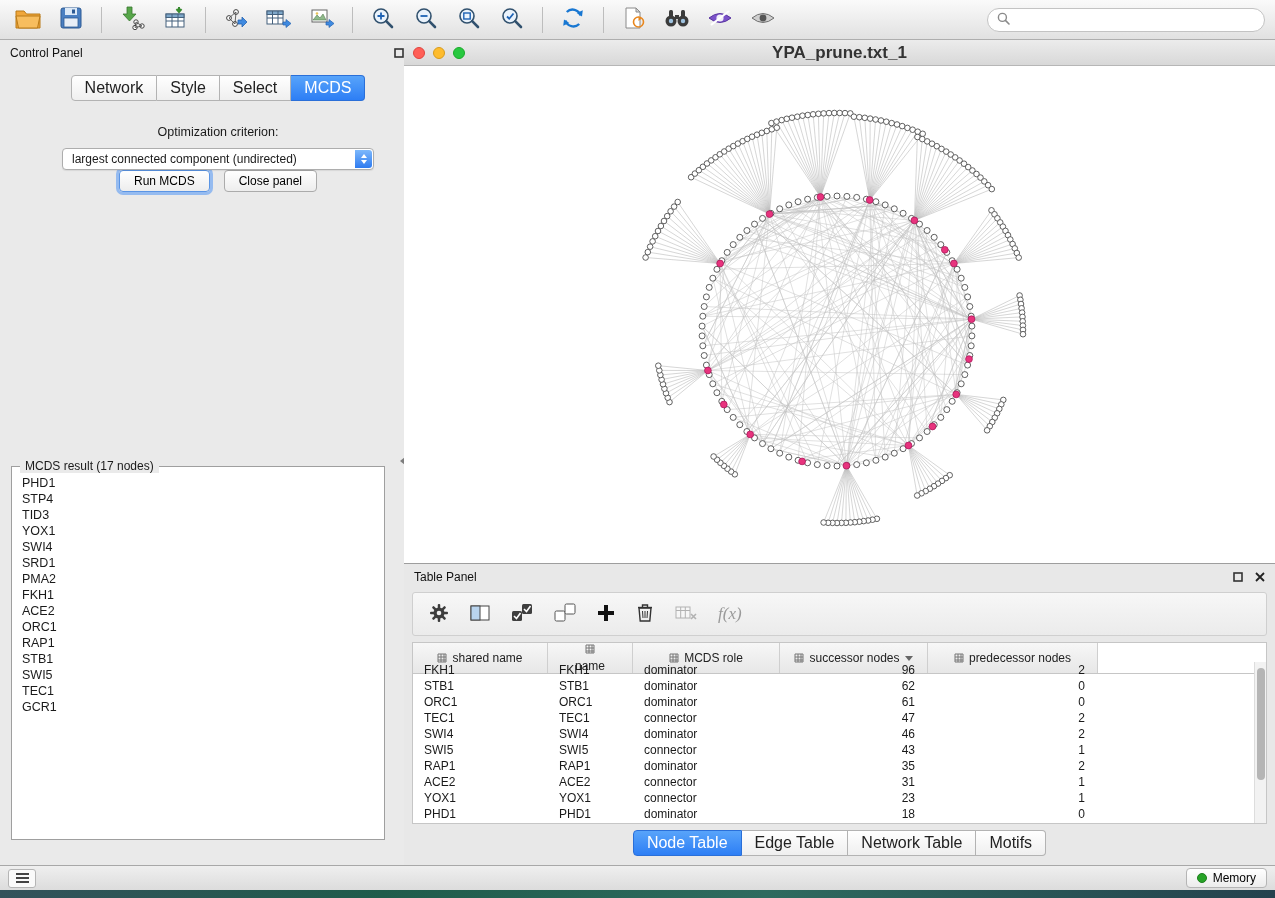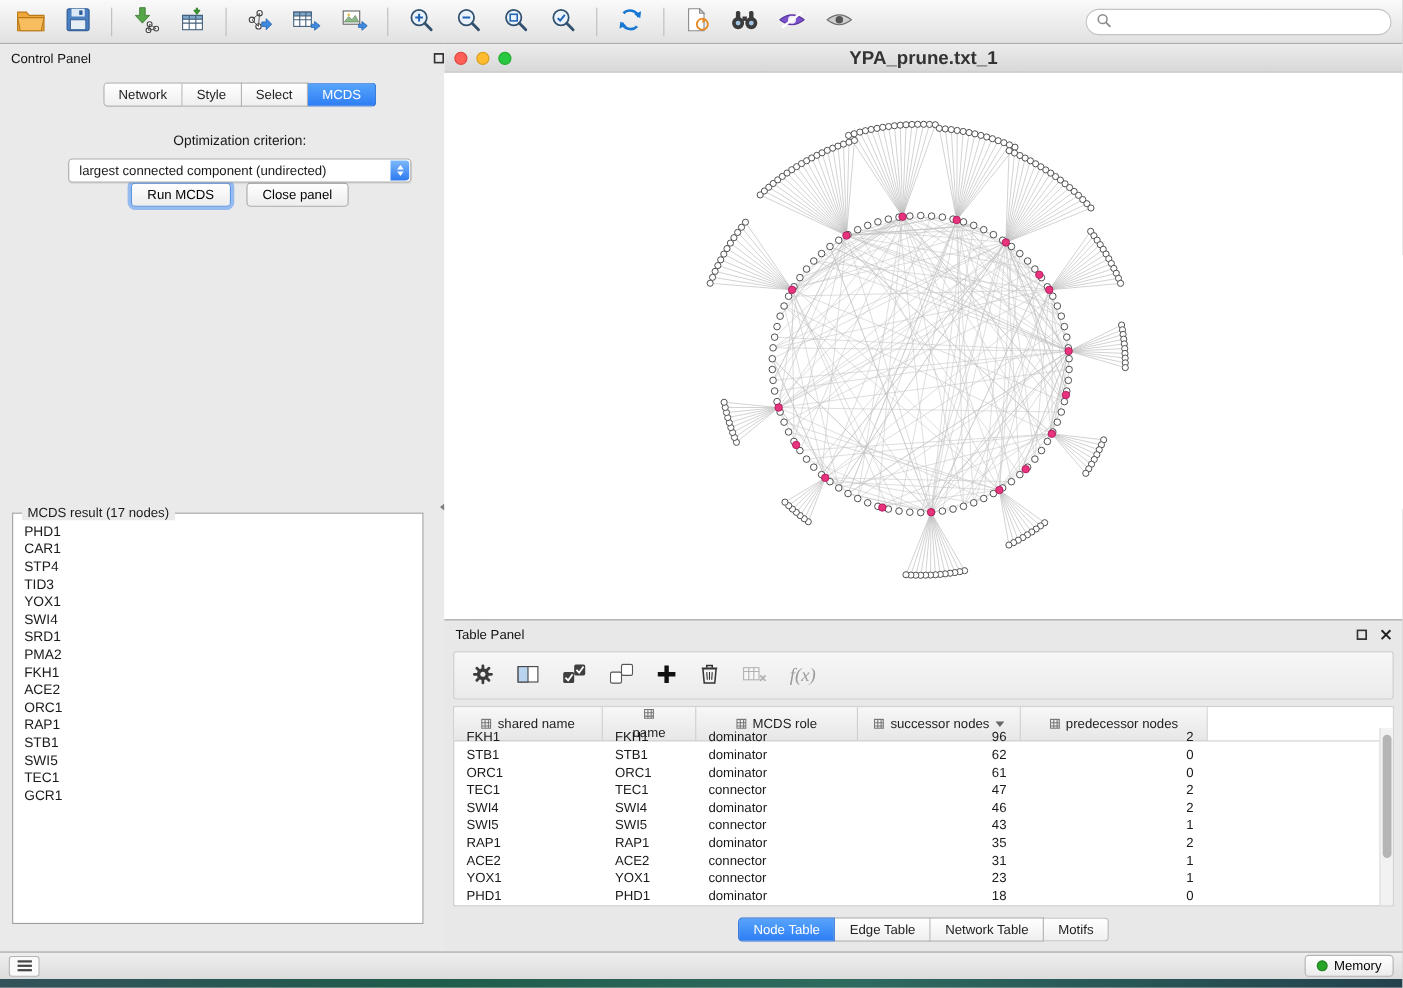--- a/index.html
+++ b/index.html
@@ -13,21 +13,21 @@
   .tsep{width:1px;height:26px;background:#bdbdbd;margin:0 5px;}
   .search{margin-left:auto;width:278px;height:24px;border:1px solid #c3c3c3;border-radius:12px;background:#fff;display:flex;align-items:center;padding:0 9px;gap:6px;}
   .search input{border:none;outline:none;flex:1;font:12px "Liberation Sans",sans-serif;background:transparent;}
 
   
   .control-panel{position:absolute;left:0;top:40px;width:437px;height:825px;background:#eaeaea;border-right:1px solid #9e9e9e;}
   .panel-header{height:26px;display:flex;align-items:center;padding:0 10px;font-size:12px;color:#111;}
   .win-icons{margin-left:auto;display:flex;gap:12px;align-items:center;}
   .win-icons span{display:inline-flex;cursor:pointer;}
   .seg{display:flex;justify-content:center;}
-  .seg-tab{border:1px solid #b3b3b3;border-left:none;background:linear-gradient(#ffffff,#efefef);padding:3px 13px;font-size:12px;color:#222;cursor:pointer;white-space:nowrap;}
+  .seg-tab{border:1px solid #b3b3b3;border-left:none;background:linear-gradient(#ffffff,#efefef);padding:3px 13px;font-size:16px;color:#222;cursor:pointer;white-space:nowrap;}
   .seg-tab:first-child{border-left:1px solid #b3b3b3;border-radius:4px 0 0 4px;}
   .seg-tab:last-child{border-radius:0 4px 4px 0;}
   .seg-tab.active{background:linear-gradient(#58a4fa,#2d7ef5);color:#fff;border-color:#2a6fd8;}
   .cp-tabs{margin-top:9px;}
   .opt-label{text-align:center;margin-top:24px;font-size:12.5px;}
   .dropdown{position:relative;margin:9px auto 0;width:312px;height:22px;background:#fff;border:1px solid #adadad;border-radius:4px;display:flex;align-items:center;padding:0 26px 0 9px;font-size:12px;box-shadow:0 1px 1px rgba(0,0,0,.08);cursor:pointer;}
   .stepper{position:absolute;right:1px;top:1px;bottom:1px;width:17px;border-radius:0 3px 3px 0;background:linear-gradient(#7db8fb,#2e7bf0);display:flex;flex-direction:column;align-items:center;justify-content:center;gap:2px;}
   .stepper i{width:0;height:0;border:3px solid transparent;display:block;}
   .stepper .up{border-bottom:4px solid #fff;border-top:none;}
   .stepper .down{border-top:4px solid #fff;border-bottom:none;}
@@ -256,21 +256,20 @@
       </span>
   </div>
   <div class="btn-row">
     <button class="cbtn focused">Run MCDS</button>
     <button class="cbtn">Close panel</button>
   </div>
   <div class="mcds-box">
     <div class="mcds-legend">MCDS result (17 nodes)</div>
     <div class="mcds-list" id="mcds-list">
         <div class="mcds-item">PHD1</div>
-        <div class="mcds-item">CAR1</div>
         <div class="mcds-item">STP4</div>
         <div class="mcds-item">TID3</div>
         <div class="mcds-item">YOX1</div>
         <div class="mcds-item">SWI4</div>
         <div class="mcds-item">SRD1</div>
         <div class="mcds-item">PMA2</div>
         <div class="mcds-item">FKH1</div>
         <div class="mcds-item">ACE2</div>
         <div class="mcds-item">ORC1</div>
         <div class="mcds-item">RAP1</div>

